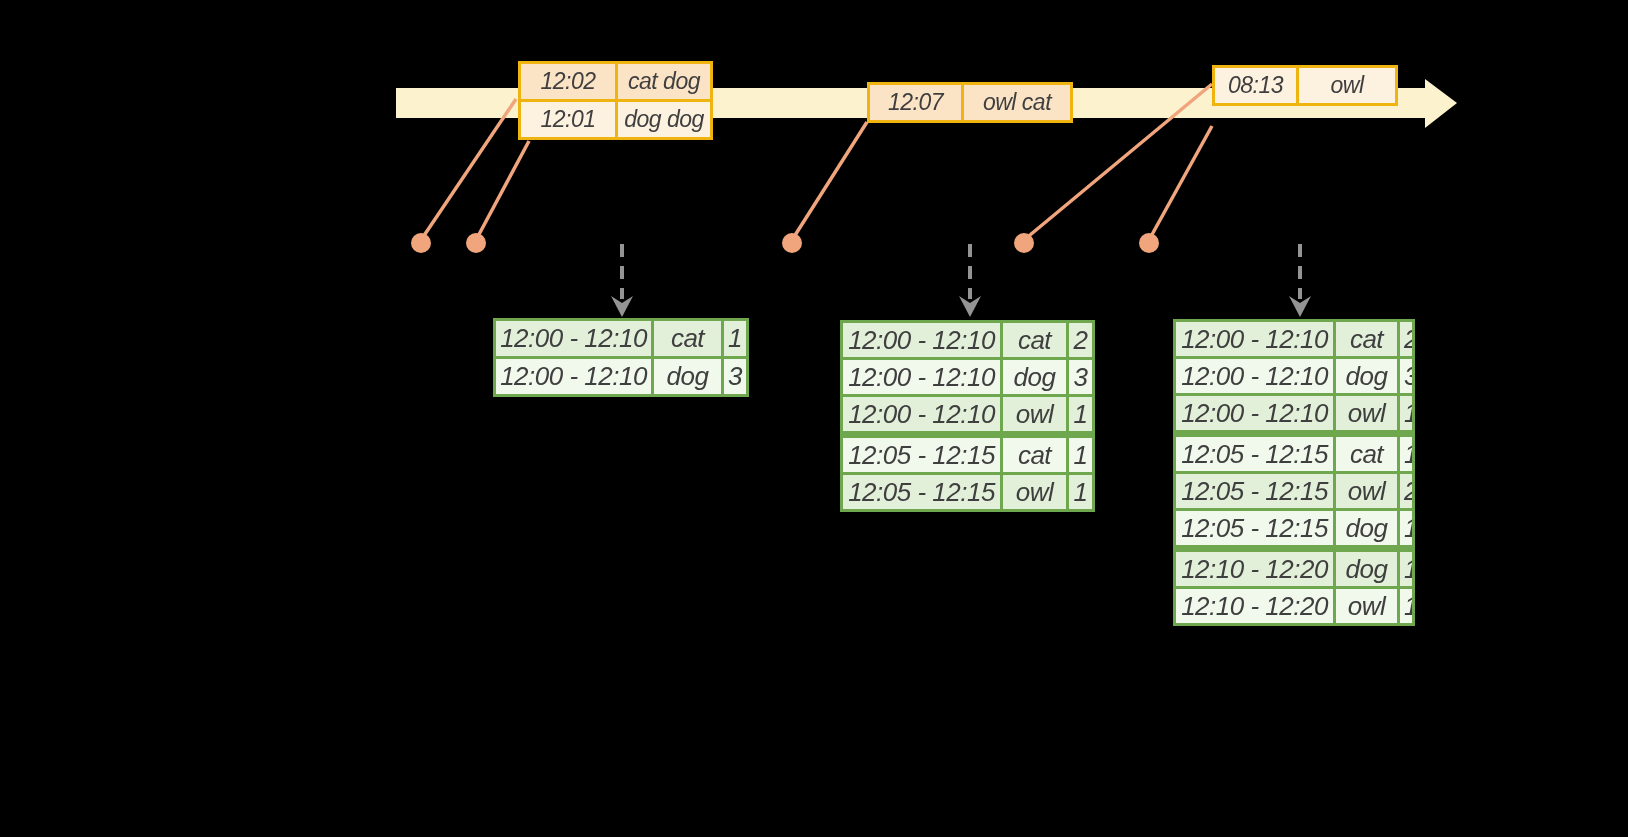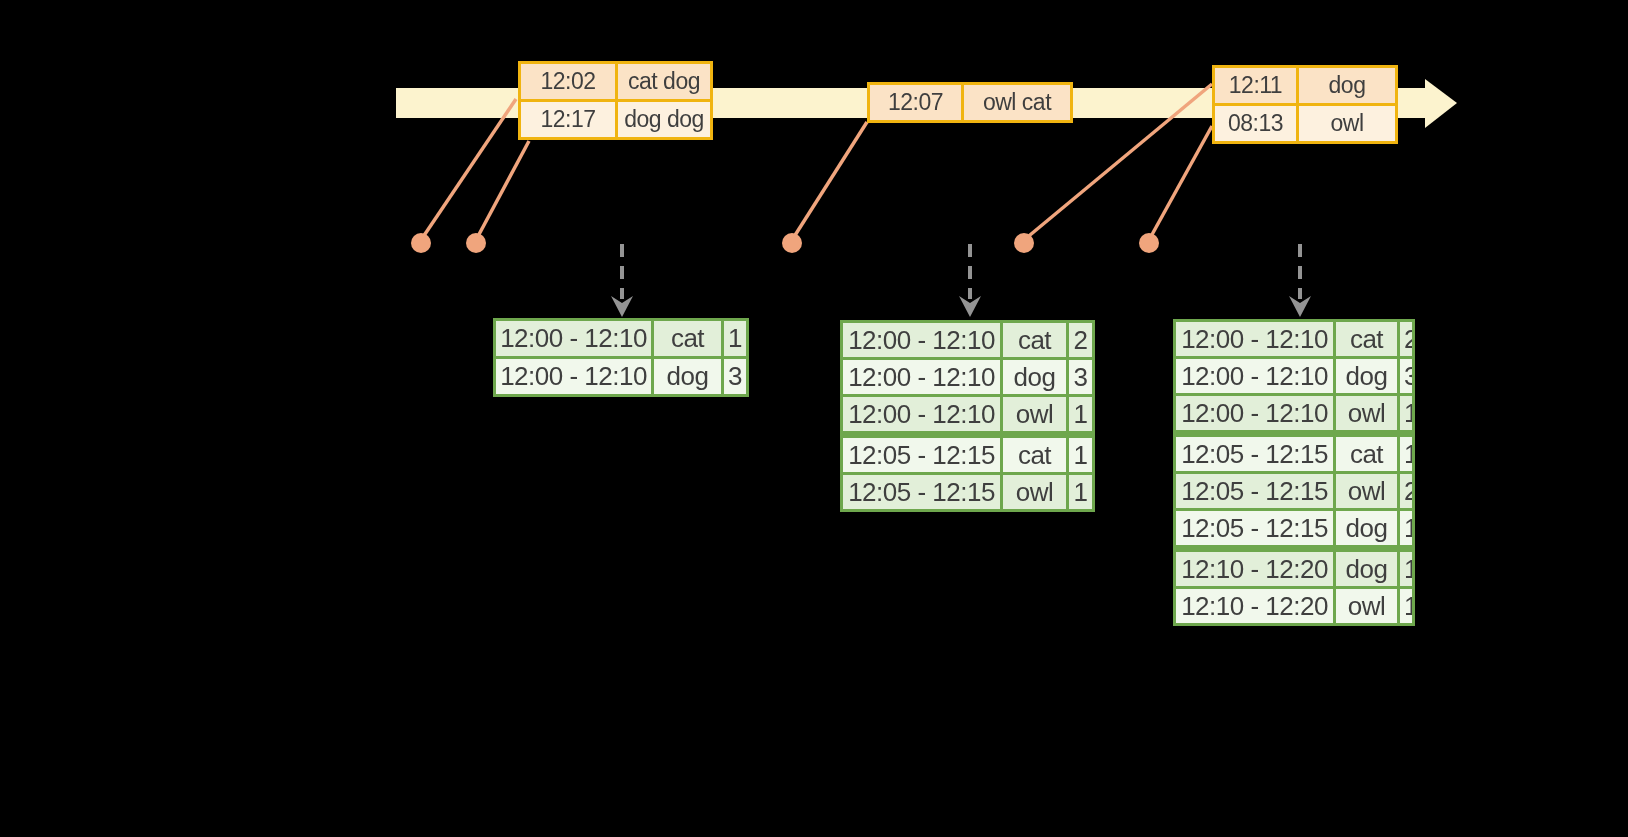--- a/index.html
+++ b/index.html
@@ -2,20 +2,21 @@
 <html style="--bg: #000000; --timeline: #FCF3CE; --event_border: #F0B410; --event_row_a: #FBE3C6; --event_row_b: #FDF1DF; --result_border: #6EA74D; --result_row_a: #E2EFD9; --result_row_b: #F1F8EC; --connector: #F0A57D; --dashed_arrow: #949494; --text: #3F3F3F;"><head>
 <meta charset="utf-8">
 <style>
   html,body{margin:0;padding:0;background:#000;}
   #canvas{
     position:relative;
     width:1628px;height:675px;
     background:var(--bg,#000);
     font-family:"Liberation Sans", sans-serif;
     overflow:hidden;
+    font-style:italic;
   }
   #wires{position:absolute;left:0;top:0;z-index:1;}
   .band{fill:var(--timeline);}
   .arrowhead{fill:var(--timeline);}
   .connector{stroke:var(--connector);stroke-width:3.5;fill:none;}
   .event-dot{fill:var(--connector);}
   .trigger{stroke:var(--dashed_arrow);stroke-width:4;stroke-dasharray:13 9;fill:none;}
   .trigger-head{fill:var(--dashed_arrow);}
 
   table{border-collapse:collapse;position:absolute;z-index:2;table-layout:fixed;}
@@ -87,39 +88,35 @@
     <polygon class="trigger-head" points="1289,296 1300,317 1311,296 1300,303"></polygon>
   </svg>
 
   <table id="event-t1" class="event-table">
     <tbody>
         <tr class="row-a">
           <td>12:02</td>
           <td>cat dog</td>
         </tr>
         <tr class="row-b">
-          <td>12:17</td>
+          <td>12:01</td>
           <td>dog dog</td>
         </tr>
       </tbody>
   </table>
   <table id="event-t2" class="event-table">
     <tbody>
         <tr class="row-a">
           <td>12:07</td>
           <td>owl cat</td>
         </tr>
       </tbody>
   </table>
   <table id="event-t3" class="event-table">
     <tbody>
-        <tr class="row-a">
-          <td>12:11</td>
-          <td>dog</td>
-        </tr>
         <tr class="row-b">
           <td>08:13</td>
           <td>owl</td>
         </tr>
       </tbody>
   </table>
 
   <table id="result-t1" class="result-table">
     <tbody>
         <tr class="row-a">

